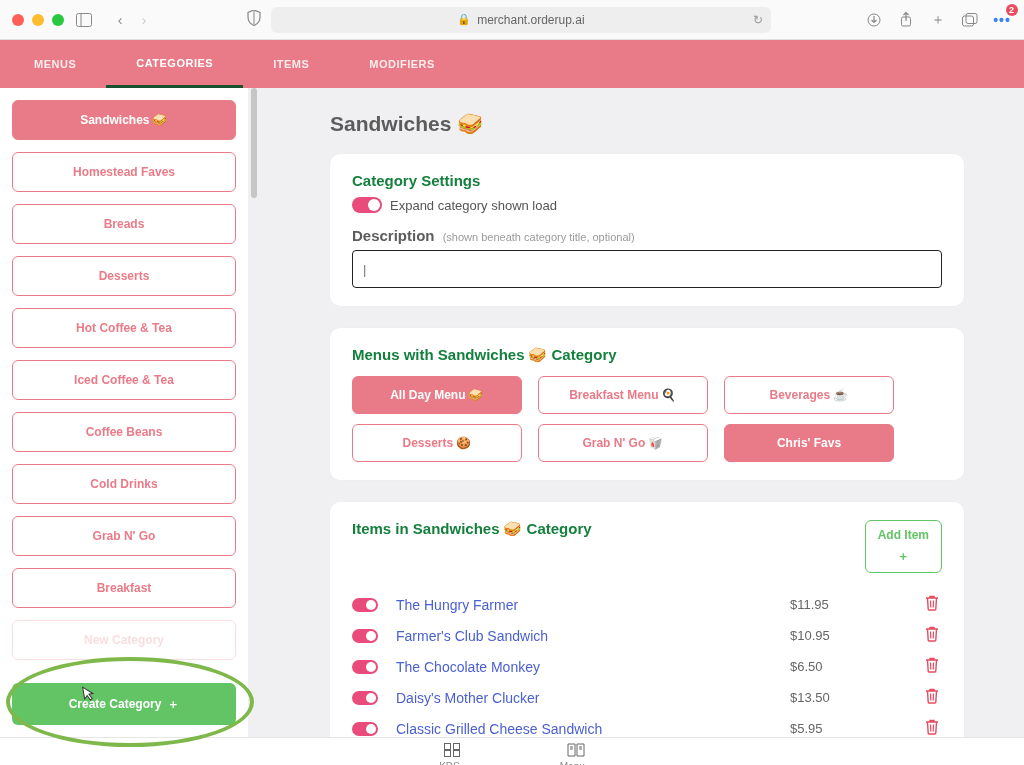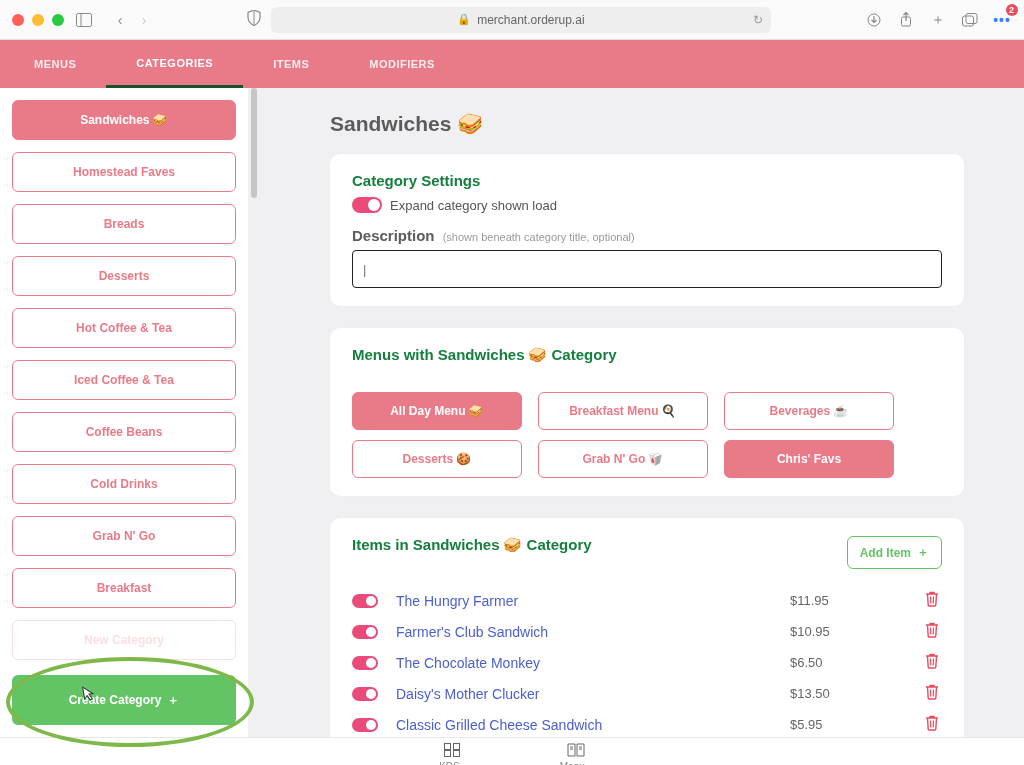--- a/index.html
+++ b/index.html
@@ -105,21 +105,21 @@
     padding: 8px 0 12px 0;
     position:relative;
     z-index: 2;
   }
   .create-cat {
     width: 100%;
     background: #63c466;
     color: #fff;
     border: none;
     border-radius: 6px;
-    height: 50px;
+    height: 42px;
     font-size: 12px;
     font-weight: 600;
     display: flex;
     align-items: center;
     justify-content: center;
     gap: 6px;
   }
   .highlight-ellipse {
     position: absolute;
     left: 6px;
@@ -179,21 +179,21 @@
   .desc-label .hint { font-size:11px; font-weight:400; color:#9a9a9a; margin-left:4px;}
   .desc-input {
     width: 100%;
     height: 38px;
     border: 1px solid #222;
     border-radius:4px;
     padding: 0 10px;
     font-size:13px;
     color:#999;
   }
-  .menu-chips { display:flex; flex-wrap:wrap; gap:10px 16px; margin-top:28px;}
+  .menu-chips { display:flex; flex-wrap:wrap; gap:10px 16px; margin-top:12px;}
   .chip {
     width: 170px;
     height: 38px;
     border-radius:6px;
     border:1px solid #e97b88;
     background:#fff;
     color:#e97b88;
     font-size:12px;
     font-weight:600;
     display:flex;
@@ -206,20 +206,21 @@
     border:1px solid #63c466;
     color:#63c466;
     background:#fff;
     border-radius:6px;
     padding: 7px 12px;
     font-size:12px;
     font-weight:600;
     display:flex;
     align-items:center;
     gap:6px;
+    flex-direction:column;
   }
   .item-row {
     display:flex;
     align-items:center;
     gap:12px;
     padding: 6px 0;
   }
   .item-name { color:#4a5fd0; font-size:14px; flex:1; margin-left:6px;}
   .item-price { color:#666; font-size:13px; width:120px;}
   .trash { color:#e94b5f; font-size:15px; width:20px; text-align:center;}

